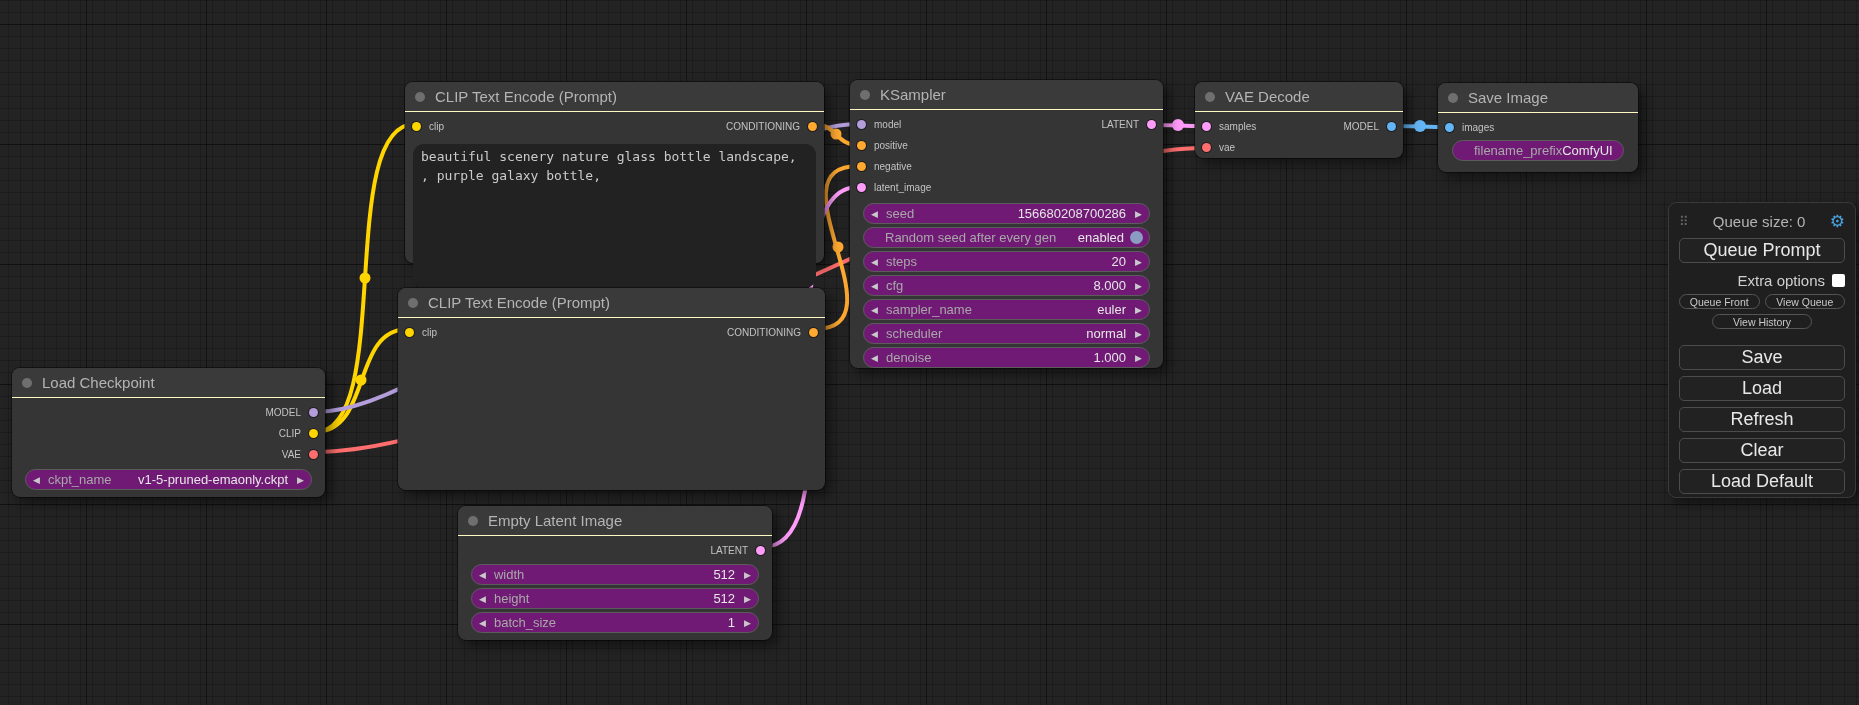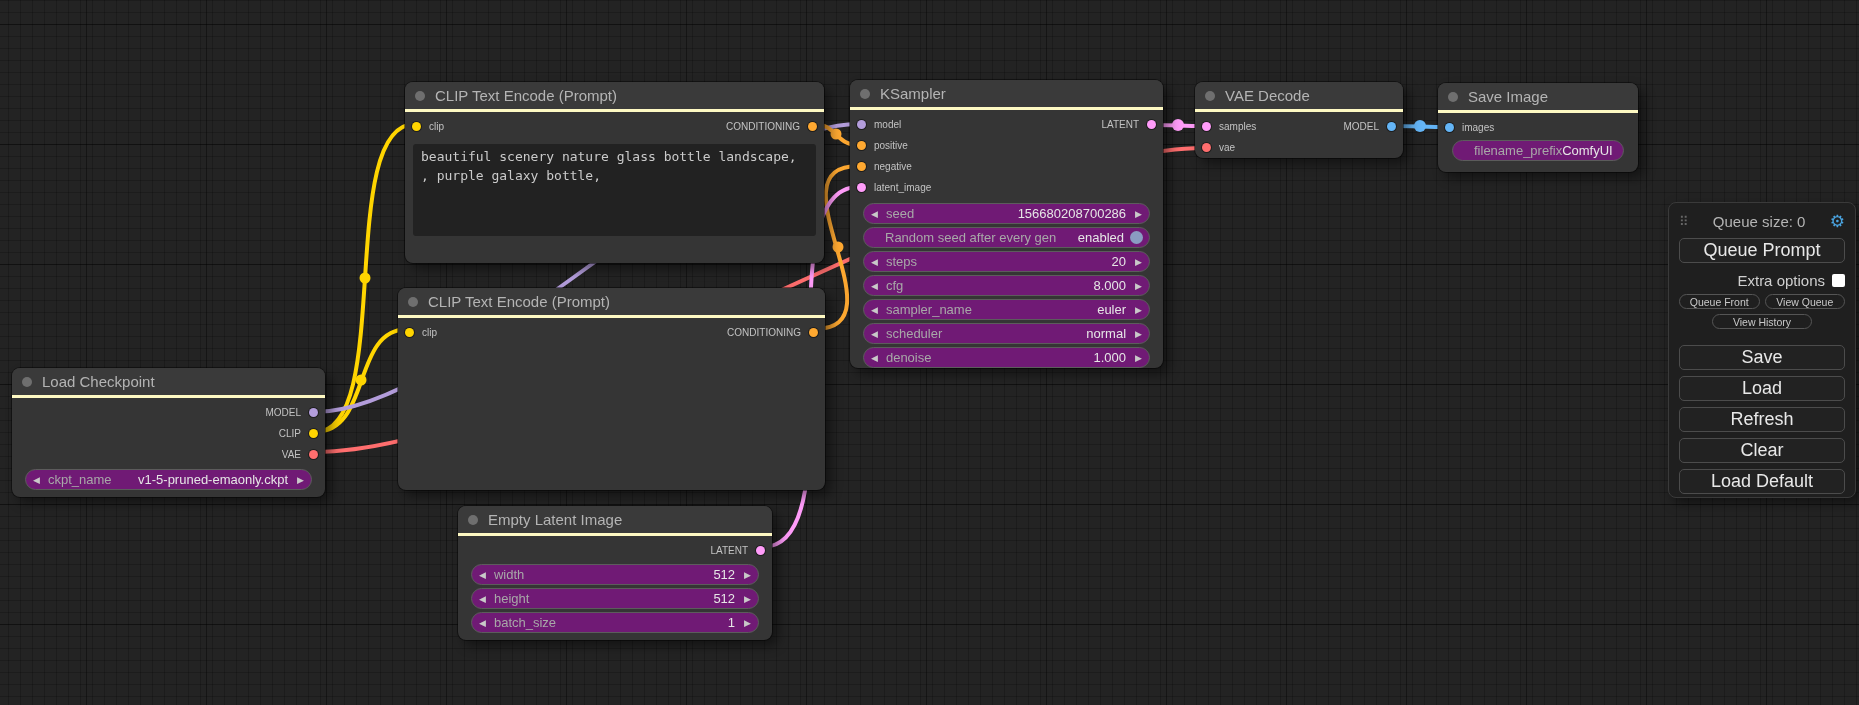--- a/index.html
+++ b/index.html
@@ -16,21 +16,21 @@
     background-position:-34px 24px,-34px 0,-4px 0,-4px 0;
   }
   svg.wires{position:absolute;left:0;top:0;z-index:1;}
   .node{
     position:absolute;z-index:2;background:#353535;border-radius:8px;
     box-shadow:0 0 0 1px rgba(0,0,0,.45), 6px 6px 12px rgba(0,0,0,.45);
   }
   .ntitle{
     height:30px;display:flex;align-items:center;padding:0 10px;
     background:#3a3a3a;border-radius:8px 8px 0 0;
-    border-bottom:3px solid #fef9c3;box-sizing:border-box;
+    border-bottom:1px solid #fef9c3;box-sizing:border-box;
   }
   .ndot{width:10px;height:10px;border-radius:50%;background:#6f6f6f;margin-right:10px;flex:none;}
   .ntext{font-size:15px;color:#b4b4b4;white-space:nowrap;}
   .slots{padding-top:4px;}
   .row{height:21px;display:flex;align-items:center;font-size:10px;color:#c3c3c3;padding:0 7px;}
   .row .grp{display:flex;align-items:center;}
   .row.dual{justify-content:space-between;}
   .row.outonly{justify-content:flex-end;}
   .port{width:9px;height:9px;border-radius:50%;flex:none;box-shadow:0 0 0 1px rgba(15,15,15,.6);}
   .grp.in .port{margin-right:8px;}
@@ -146,21 +146,21 @@
       <div class="row dual">
         <span class="grp in">
           <span class="port" style="background: rgb(255, 213, 0);"></span>
           <span>clip</span>
         </span>
         <span class="grp out">
           <span>CONDITIONING</span>
           <span class="port" style="background: rgb(255, 169, 49);"></span>
         </span>
       </div>
-      <div class="prompt" style="height:92px;">beautiful scenery nature glass bottle landscape, , purple galaxy bottle,</div>
+      <div class="prompt" style="height:144px;border-radius:11px;">beautiful scenery nature glass bottle landscape, , purple galaxy bottle,</div>
     </div>
   </div>
 
   <div class="node" style="left:398px;top:288px;width:427px;height:202px;">
     <div class="ntitle">
       <span class="ndot"></span>
       <span class="ntext">CLIP Text Encode (Prompt)</span>
     </div>
     <div class="slots">
       <div class="row dual">

